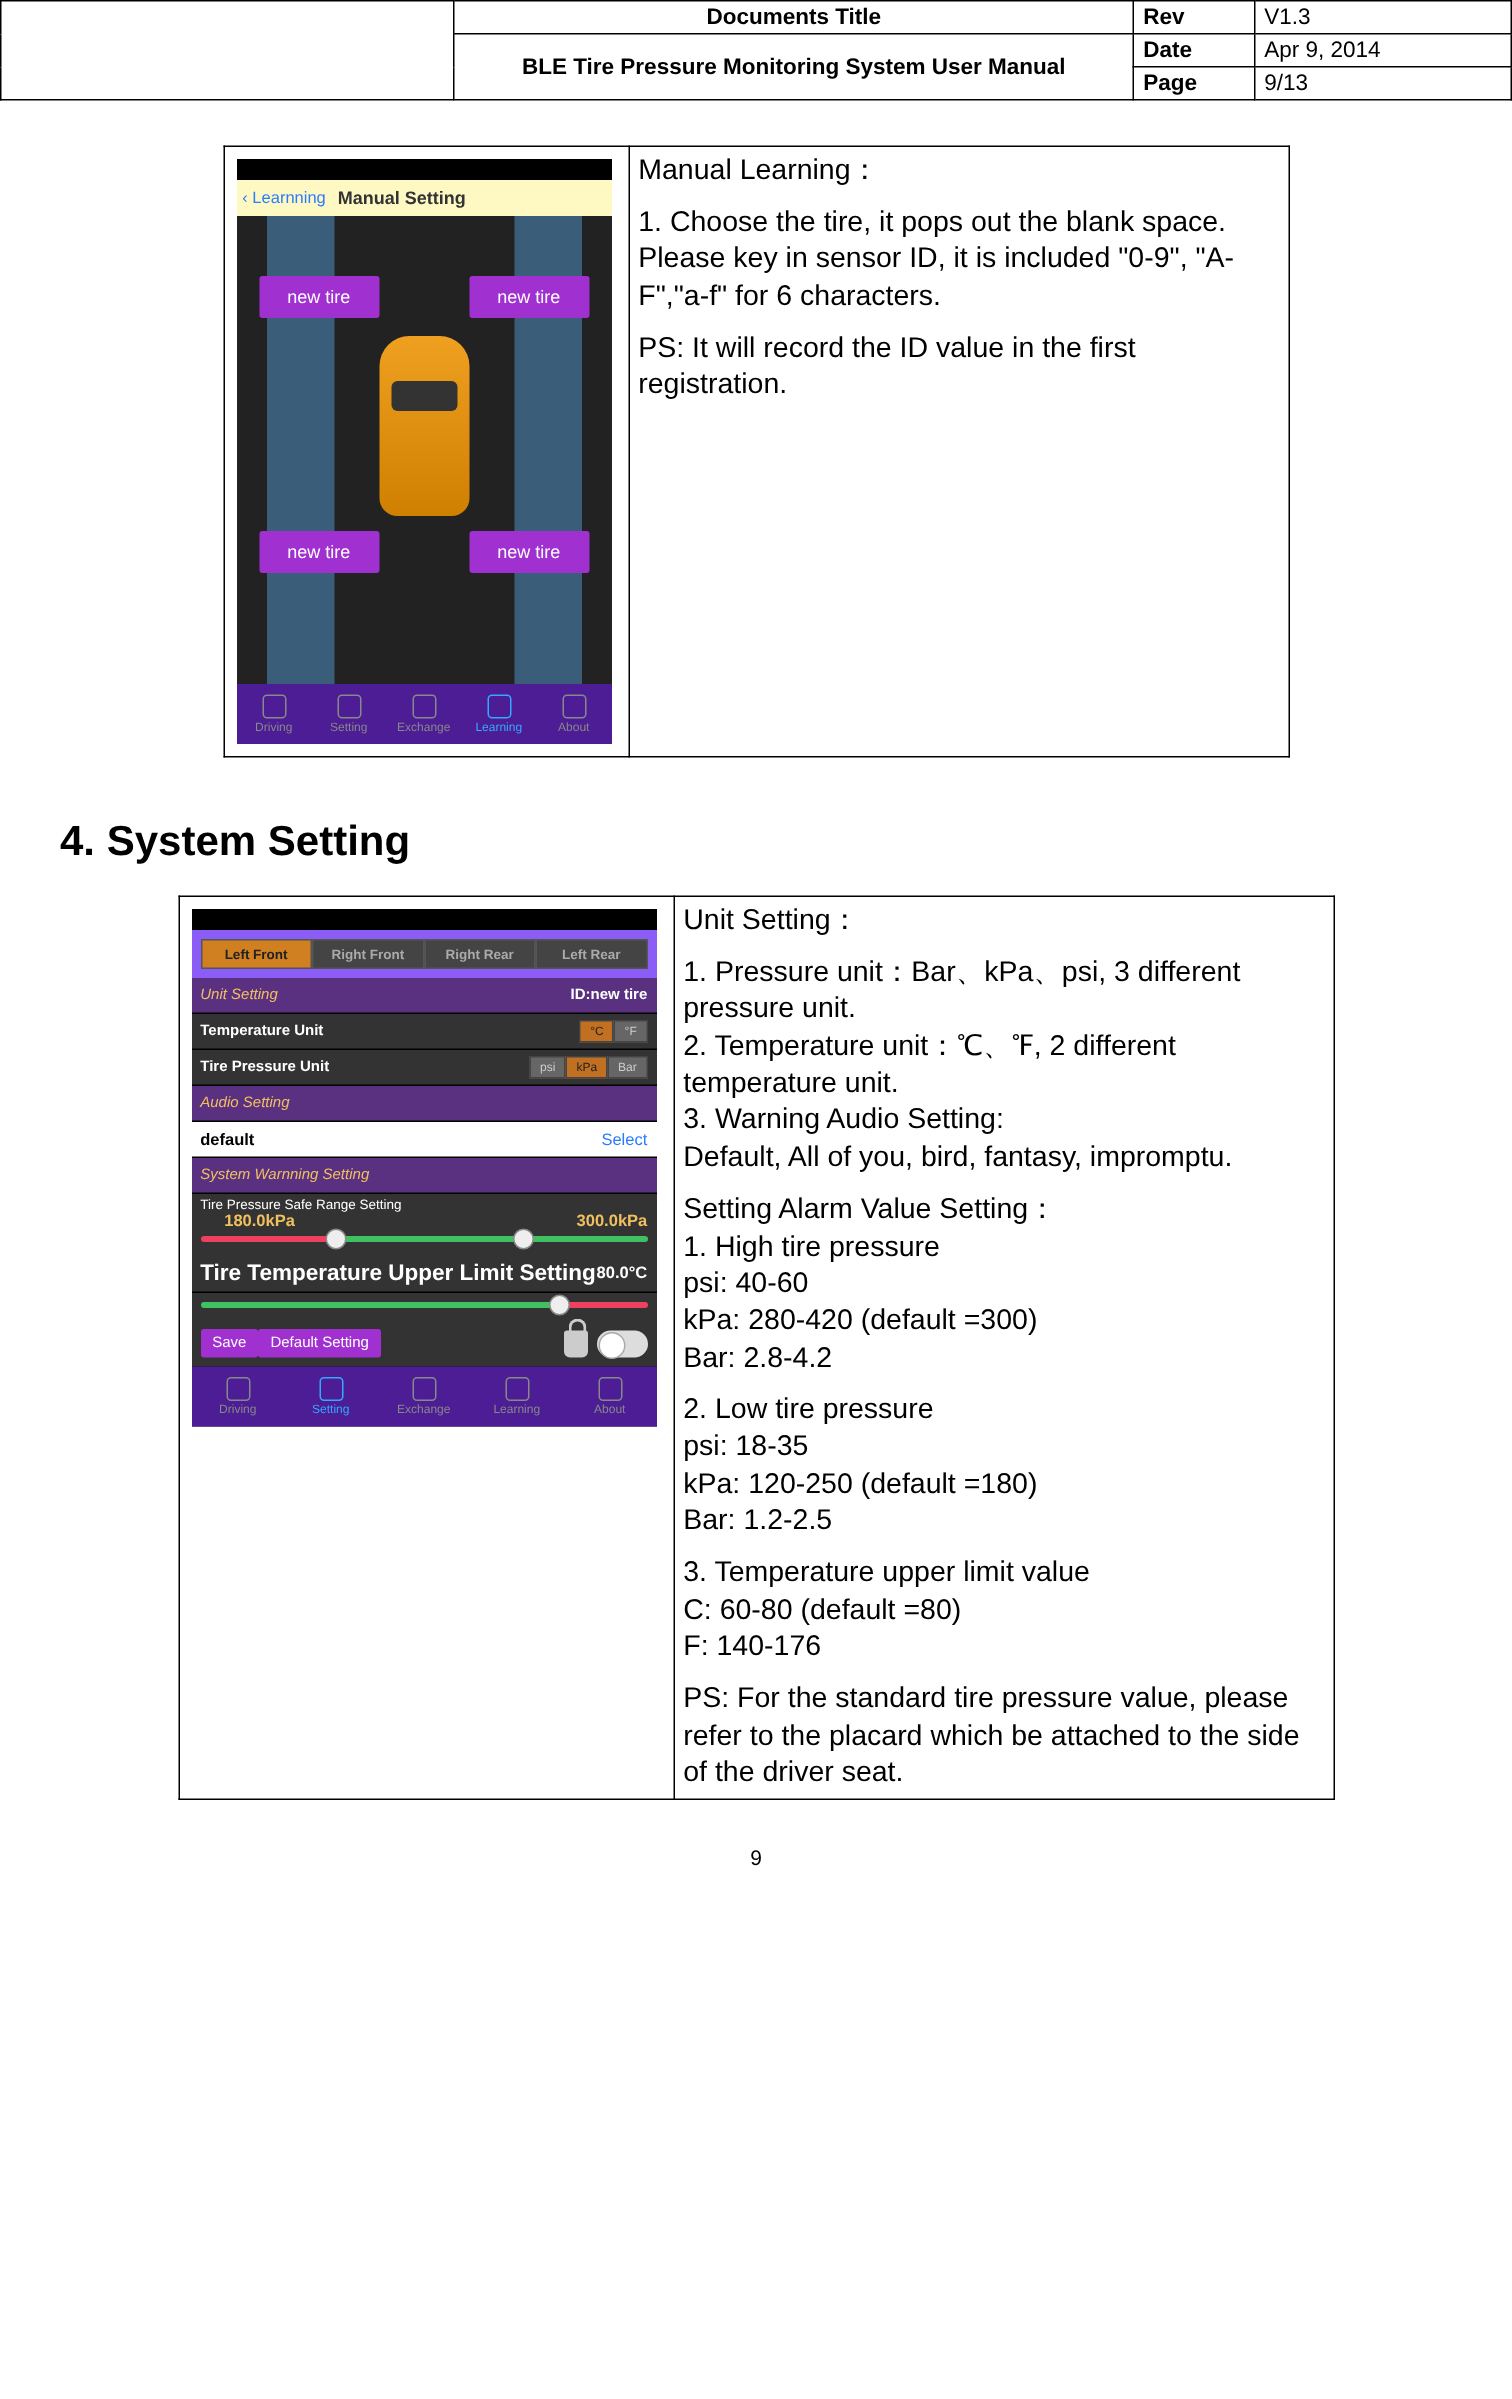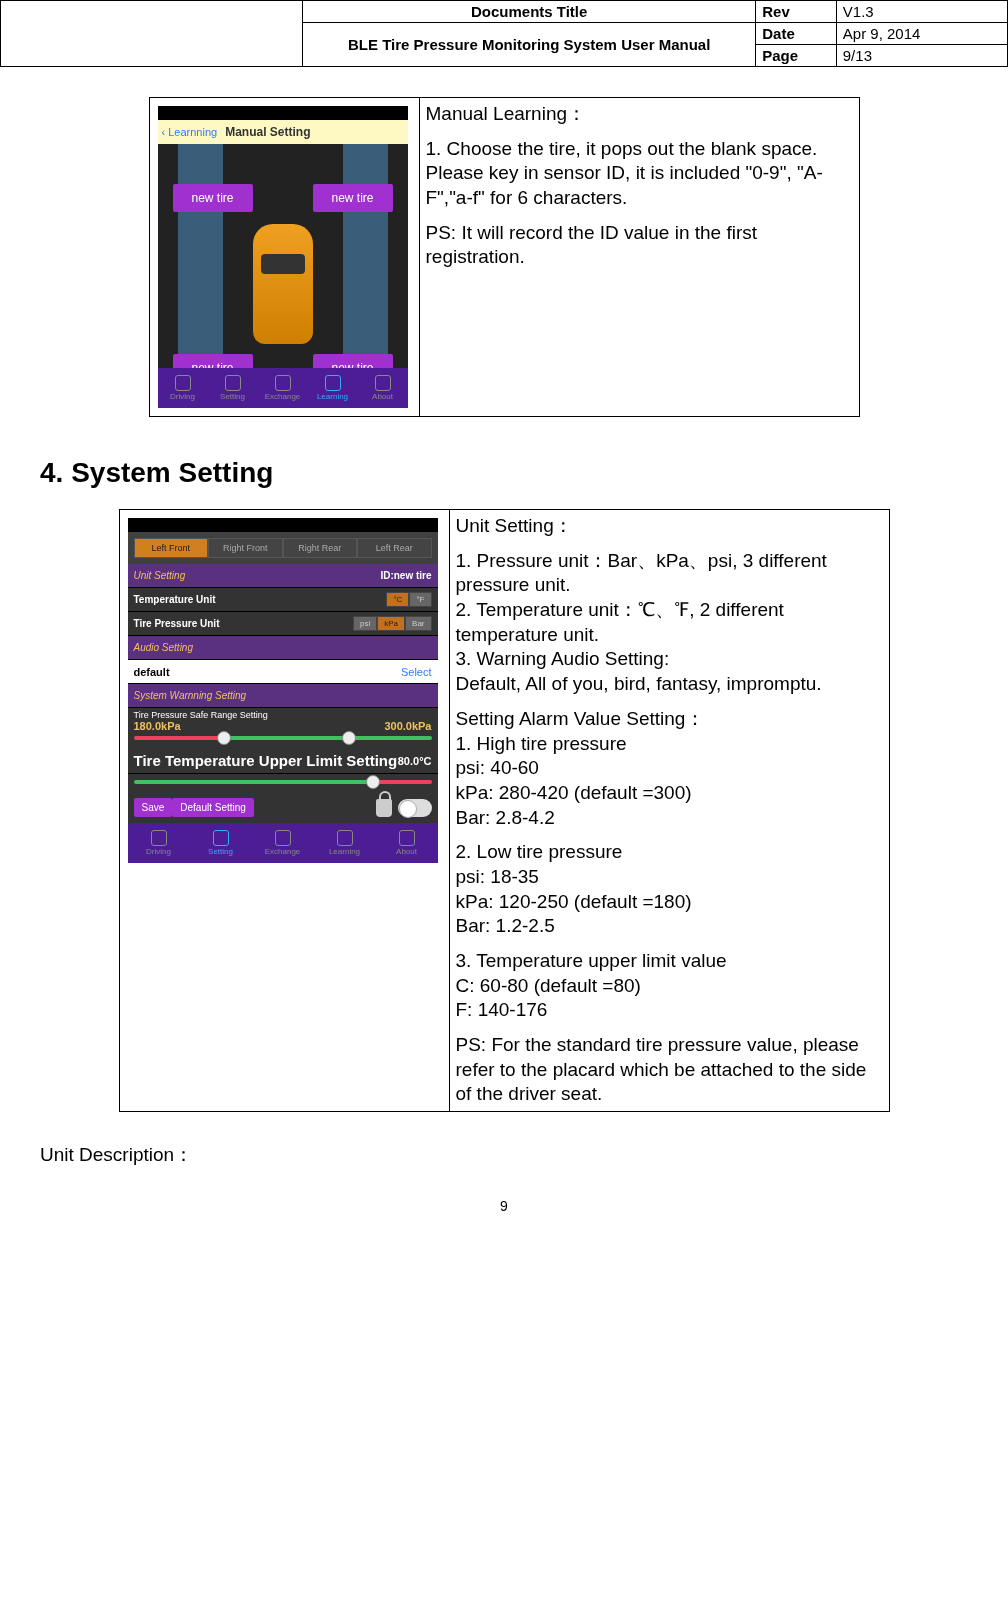--- a/index.html
+++ b/index.html
@@ -15,32 +15,32 @@
     .content { padding: 10px 40px 20px 40px; }
     .section-table { border-collapse: collapse; margin: 20px auto; }
     .section-table td { border: 1px solid #000; vertical-align: top; padding: 4px 6px; }
     .shot-cell { width: 270px; padding: 8px !important; }
     .desc-cell { width: 440px; font-size: 19px; line-height: 1.3; }
     .shot { width: 250px; background: #000; color: #fff; position: relative; font-size: 11px; }
     .status-bar { height: 14px; background: #000; }
     .nav-bar { height: 24px; background: #fef9c3; color: #333; display: flex; align-items: center; padding: 0 4px; }
     .nav-back { color: #2a7cff; font-size: 11px; }
     .nav-title { color: #333; font-weight: bold; margin-left: 8px; font-size: 12px; }
-    .tire-area { position: relative; height: 224px; background: #222; overflow: hidden; }
+    .tire-area { position: relative; height: 312px; background: #222; overflow: hidden; }
     .lane { position: absolute; top: 0; bottom: 0; background: #3a5e7a; }
     .tire-btn { position: absolute; background: #a030d0; color: #fff; width: 80px; height: 28px; display: flex; align-items: center; justify-content: center; font-size: 12px; border-radius: 2px; }
     .car-body { position: absolute; left: 95px; top: 80px; width: 60px; height: 120px; background: linear-gradient(#f0a020, #d08000); border-radius: 20px 20px 12px 12px; }
     .car-window { position: absolute; left: 8px; right: 8px; top: 30px; height: 20px; background: #333; border-radius: 4px; }
     .tab-bar { height: 40px; background: #4c1d95; display: flex; }
     .tab-item { flex: 1; display: flex; flex-direction: column; align-items: center; justify-content: center; font-size: 8px; color: #888; }
     .tab-item.active { color: #3af; }
     .tab-icon { width: 16px; height: 16px; border: 1px solid currentColor; border-radius: 3px; margin-bottom: 1px; }
 
     
-    .seg-row { display: flex; gap: 0; background: #404040; padding: 6px; }
+    .seg-row { display: flex; gap: 0; background: #8b5cf6; padding: 6px; font-weight: bold; }
     .seg-btn { flex: 1; background: #d08020; color: #222; font-size: 9px; text-align: center; padding: 4px 2px; border: 1px solid #555; }
     .seg-btn.inactive { background: #444; color: #aaa; }
     .setting-row { display: flex; align-items: center; background: #333; border-bottom: 1px solid #000; padding: 4px 6px; min-height: 24px; }
     .setting-row.purple { background: #5a3080; color: #d0a0f0; font-style: italic; font-size: 10px; }
     .setting-row.white { background: #fff; color: #000; font-weight: bold; font-size: 11px; }
     .setting-row .lbl { flex: 1; color: #fff; font-size: 10px; font-weight: bold; }
     .mini-seg { display: flex; }
     .mini-seg span { padding: 2px 6px; font-size: 8px; background: #666; color: #ccc; border: 1px solid #444; }
     .mini-seg span.on { background: #c07020; color: #222; }
     .slider-row { position: relative; background: #333; padding: 2px 6px 8px 6px; }
@@ -175,21 +175,21 @@
     </div>
     <div class="setting-row white">
       <span>default</span>
       <span style="margin-left:auto;color:#2a7cff;font-weight:normal;">Select</span>
     </div>
     <div class="setting-row purple">
       <span style="color:#f0c060;">System Warnning Setting</span>
     </div>
     <div class="slider-row">
       <div style="color:#fff;font-size:9px;">Tire Pressure Safe Range Setting</div>
-      <div style="display:flex;justify-content:space-between;color:#f0c060;font-weight:bold;font-size:11px;">
+      <div style="display:flex;justify-content:space-between;color:#f0c060;font-weight:bold;font-size:11px;margin-left:16px;">
         <span>180.0kPa</span>
         <span>300.0kPa</span>
       </div>
       <div class="slider-track">
         <div class="slider-handle" style="left:28%;"></div>
         <div class="slider-handle" style="left:70%;"></div>
       </div>
     </div>
     <div class="setting-row">
       <span class="lbl" style="font-size:15px;">Tire Temperature Upper Limit Setting</span>
@@ -247,17 +247,16 @@
   <p>Bar:   1.2-2.5</p>
   <div>3. Temperature upper limit value</div>
   <div>C:  60-80 (default =80)</div>
   <p>F:  140-176</p>
   <div>PS: For the standard tire pressure value, please refer to the placard which be attached to the side of the driver seat.</div>
 </td>
 </tr>
 </tbody>
     </table>
 
-<div class="plain-line">Unit Description：</div>
 
 <div class="page-num">9</div>
 
 </div>
 
 </body></html>

